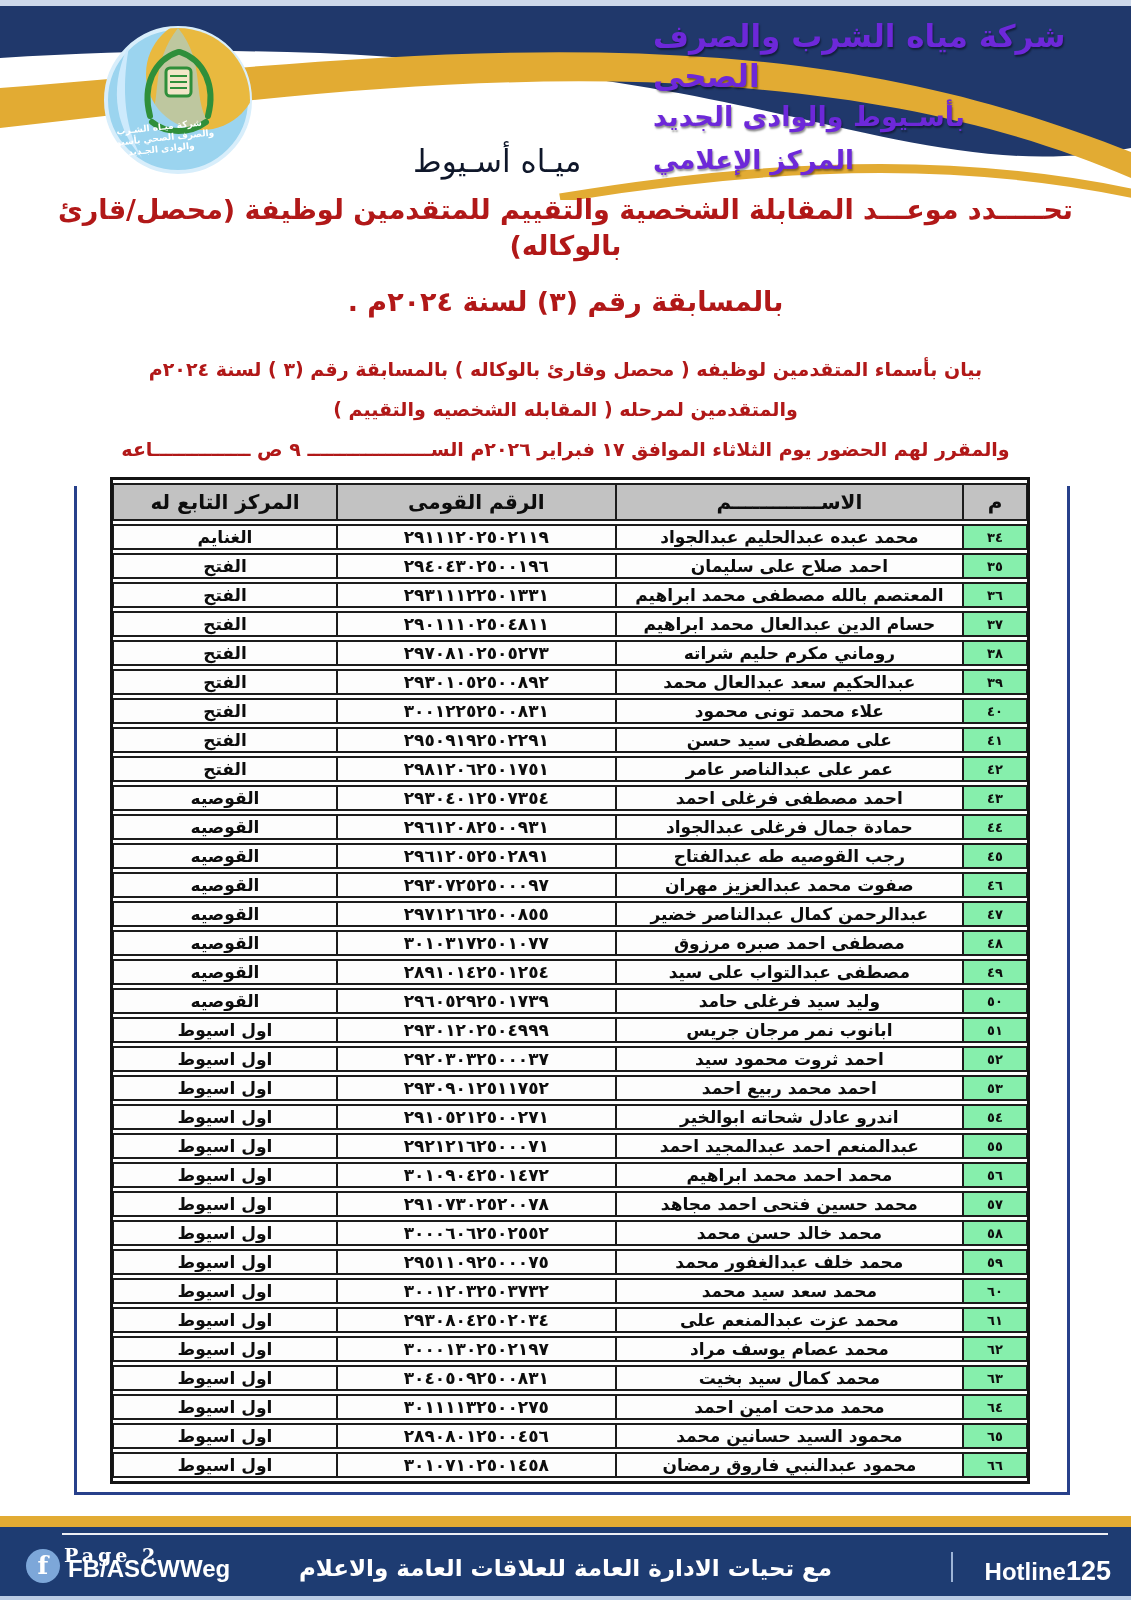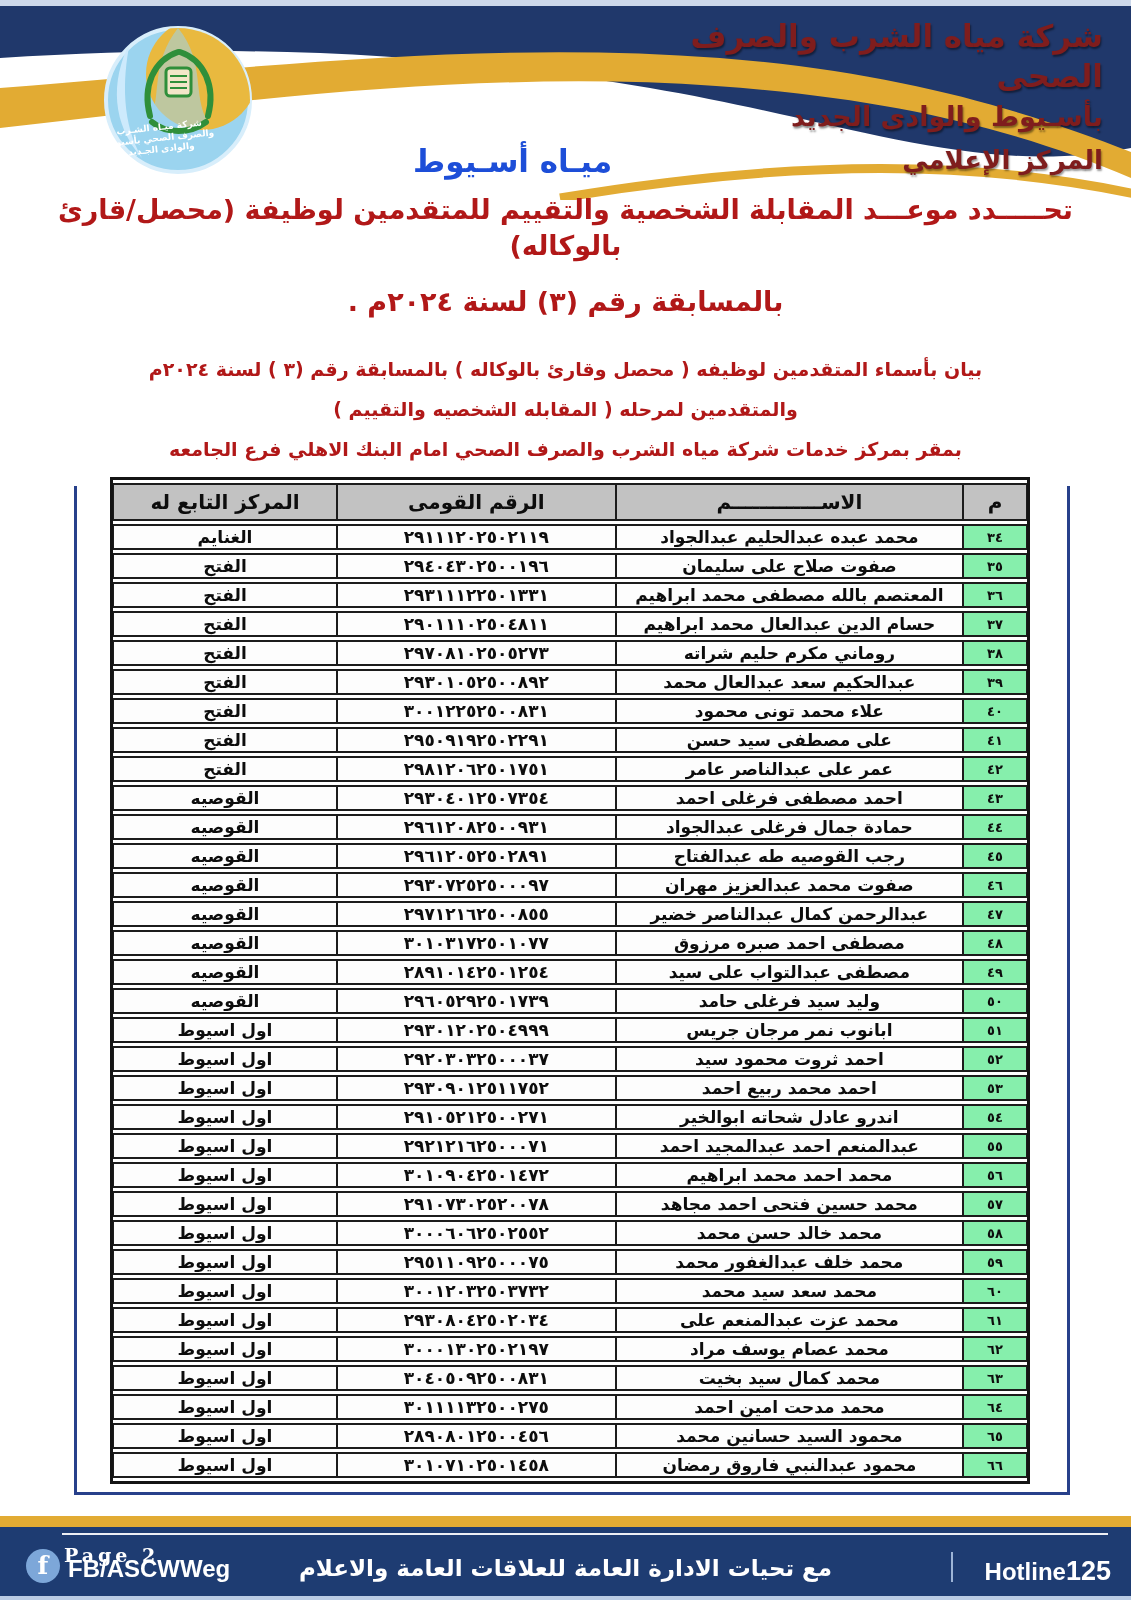--- a/index.html
+++ b/index.html
@@ -4,29 +4,29 @@
 <style>
   html,body{margin:0;padding:0;}
   body{
     width:1131px;height:1600px;position:relative;overflow:hidden;
     background:#ffffff;font-family:"DejaVu Sans",sans-serif;
   }
   
   .banner-svg{position:absolute;top:0;left:0;z-index:1;}
   .logo-svg{position:absolute;top:24px;left:90px;z-index:4;}
   .banner-text{
-    position:absolute;top:16px;right:28px;width:450px;text-align:right;
-    direction:rtl;color:#7f1d1d;z-index:3;font-weight:bold;
+    position:absolute;top:16px;right:28px;width:450px;text-align:left;
+    direction:rtl;color:#6d28d9;z-index:3;font-weight:bold;
   }
   .banner-text .l1{font-size:31px;line-height:40px;text-shadow:1px 2px 2px rgba(0,0,0,.45);}
   .banner-text .l2{font-size:27px;line-height:42px;text-shadow:1px 2px 2px rgba(0,0,0,.45);}
   .banner-text .l3{font-size:26px;line-height:40px;margin-top:2px;text-shadow:1px 2px 2px rgba(0,0,0,.4);}
   .brand{
     position:absolute;top:143px;left:413px;z-index:5;direction:rtl;
-    color:#1d4ed8;font-size:31px;font-weight:bold;
+    color:#0f172a;font-size:31px;font-weight:normal;
   }
   
   .announce{
     position:absolute;top:192px;left:40px;width:1051px;z-index:2;
     direction:rtl;text-align:center;color:#b11818;font-weight:bold;
   }
   .announce .t1{font-size:27px;line-height:36px;margin:0 0 20px;}
   .announce .t2{font-size:27px;line-height:36px;margin:0 0 36px;}
   .announce .d{font-size:19px;line-height:26px;margin:0 0 14px;}
   
@@ -123,20 +123,21 @@
   <div class="l3">المركز الإعلامي</div>
 </div>
 
 <div class="brand">ميـاه أسـيوط</div>
 
 <div class="announce">
   <div class="t1">تحـــــدد موعـــد المقابلة الشخصية والتقييم للمتقدمين لوظيفة (محصل/قارئ بالوكاله)</div>
   <div class="t2">بالمسابقة رقم (٣) لسنة ٢٠٢٤م .</div>
   <div class="d">بيان بأسماء المتقدمين لوظيفه ( محصل وقارئ بالوكاله ) بالمسابقة رقم (٣ ) لسنة ٢٠٢٤م</div>
   <div class="d">والمتقدمين لمرحله ( المقابله الشخصيه والتقييم )</div>
+  <div class="d">والمقرر لهم الحضور يوم الثلاثاء الموافق ١٧ فبراير ٢٠٢٦م الســـــــــــــــــــ ٩ ص ـــــــــــــــاعه</div>
   <div class="d">بمقر بمركز خدمات شركة مياه الشرب والصرف الصحي امام البنك الاهلي فرع الجامعه</div>
 </div>
 
 <div class="frame frame-left"></div>
 <div class="frame frame-right"></div>
 <div class="frame frame-bottom"></div>
 
 <table class="roster">
   <colgroup>
     <col style="width:7%">
@@ -154,21 +155,21 @@
   </thead>
   <tbody>
       <tr>
         <td class="col-index">٣٤</td>
         <td class="col-name">محمد عبده عبدالحليم عبدالجواد</td>
         <td class="col-national_id">٢٩١١١٢٠٢٥٠٢١١٩</td>
         <td class="col-center">الغنايم</td>
       </tr>
       <tr>
         <td class="col-index">٣٥</td>
-        <td class="col-name">صفوت صلاح على سليمان</td>
+        <td class="col-name">احمد صلاح على سليمان</td>
         <td class="col-national_id">٢٩٤٠٤٣٠٢٥٠٠١٩٦</td>
         <td class="col-center">الفتح</td>
       </tr>
       <tr>
         <td class="col-index">٣٦</td>
         <td class="col-name">المعتصم بالله مصطفى محمد ابراهيم</td>
         <td class="col-national_id">٢٩٣١١١٢٢٥٠١٣٣١</td>
         <td class="col-center">الفتح</td>
       </tr>
       <tr>

